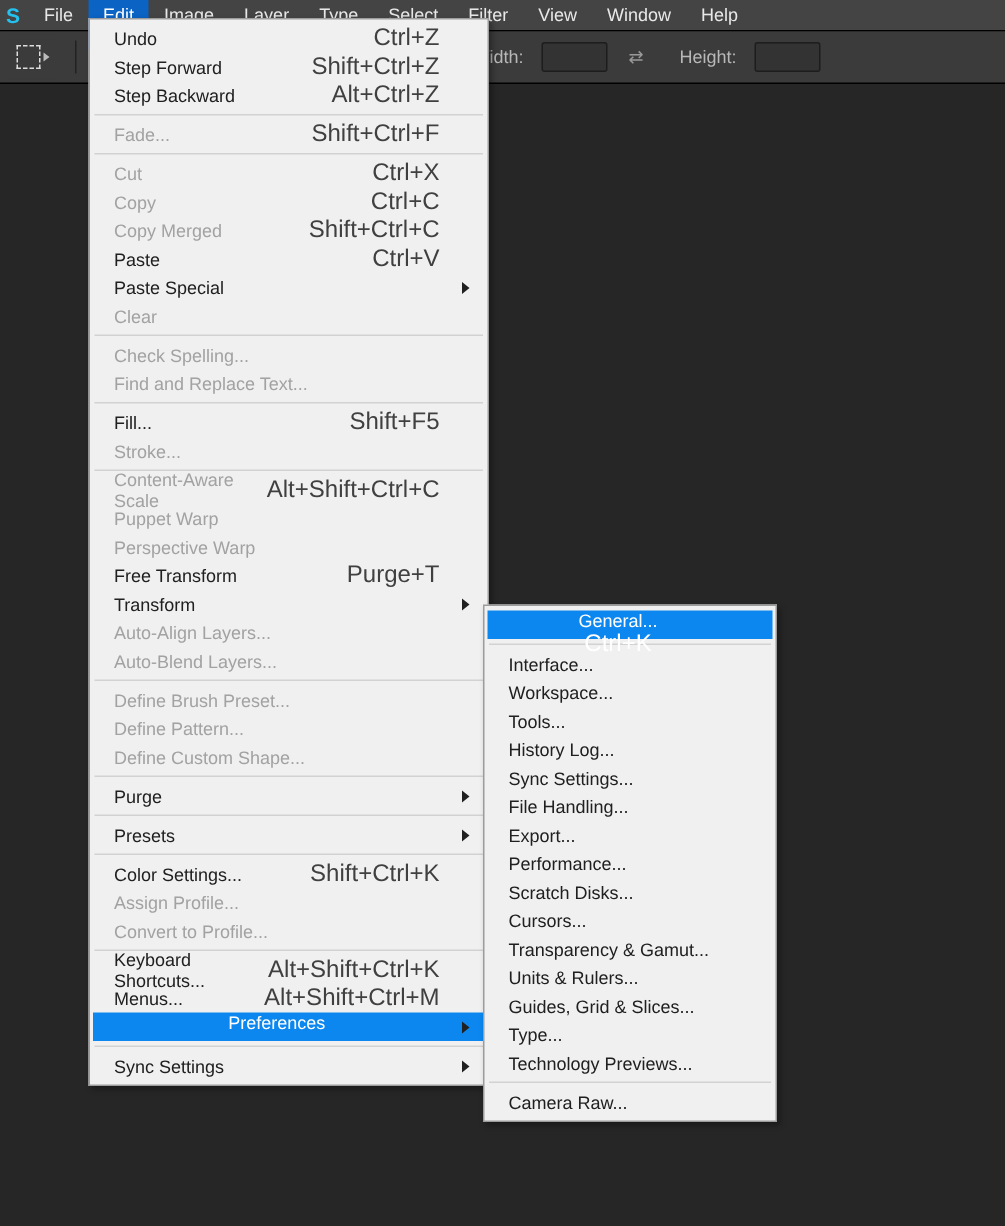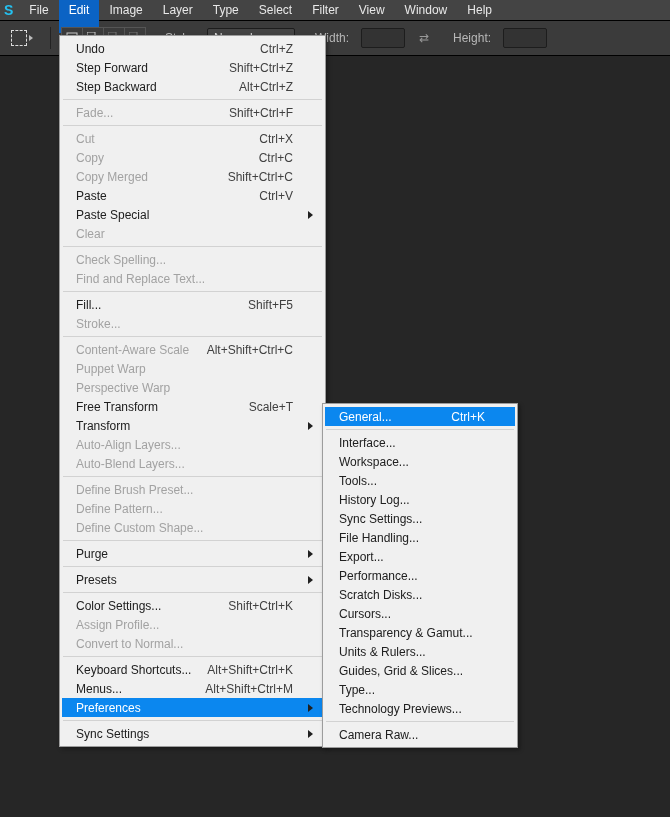--- a/index.html
+++ b/index.html
@@ -130,36 +130,36 @@
   .row {
     display: flex;
     align-items: center;
     justify-content: space-between;
     height: 19px;
     padding: 0 30px 0 14px;
     color: #202020;
     cursor: default;
     position: relative;
   }
-  .row.highlight { background: #0b87ef !important; color: #fff; }
+  .row.highlight { background: #0b87ef !important; color: #fff; flex-direction: column; }
   .row.highlight .short, .row.highlight .arrow { color: #fff; text-align: center; }
   .row.disabled { color: #a2a2a2; }
-  .row .short { color: #404040; font-size: 12px; }
+  .row .short { color: #404040; font-size: 16px; }
   .row .arrow {
     position: absolute;
     right: 10px;
     top: 6px;
     width: 0; height: 0;
     border-top: 4px solid transparent;
     border-bottom: 4px solid transparent;
     border-left: 5px solid #202020;
   }
   .sep { height: 1px; background: #d2d2d2; margin: 3px 1px; }
 
-  .edit-menu   { top: 35px;  left: 59px;  width: 261px; }
+  .edit-menu   { top: 12px;  left: 59px;  width: 261px; }
   .prefs-menu  { top: 403px; left: 322px; width: 190px; }
 </style>
 </head>
 <body>
 
 <div class="menubar">
   <div class="logo">S</div>
   <div class="menu-item">File</div>
   <div class="menu-item active">Edit</div>
   <div class="menu-item">Image</div>
@@ -286,21 +286,21 @@
       <span class="short">Alt+Shift+Ctrl+C</span>
     </div>
     <div class="row disabled">
       <span>Puppet Warp</span>
     </div>
     <div class="row disabled">
       <span>Perspective Warp</span>
     </div>
     <div class="row">
       <span>Free Transform</span>
-      <span class="short">Scale+T</span>
+      <span class="short">Purge+T</span>
     </div>
     <div class="row">
       <span>Transform</span>
       <span class="arrow"></span>
     </div>
     <div class="row disabled">
       <span>Auto-Align Layers...</span>
     </div>
     <div class="row disabled">
       <span>Auto-Blend Layers...</span>
@@ -327,21 +327,21 @@
     </div>
     <div class="sep"></div>
     <div class="row">
       <span>Color Settings...</span>
       <span class="short">Shift+Ctrl+K</span>
     </div>
     <div class="row disabled">
       <span>Assign Profile...</span>
     </div>
     <div class="row disabled">
-      <span>Convert to Normal...</span>
+      <span>Convert to Profile...</span>
     </div>
     <div class="sep"></div>
     <div class="row">
       <span>Keyboard Shortcuts...</span>
       <span class="short">Alt+Shift+Ctrl+K</span>
     </div>
     <div class="row">
       <span>Menus...</span>
       <span class="short">Alt+Shift+Ctrl+M</span>
     </div>

